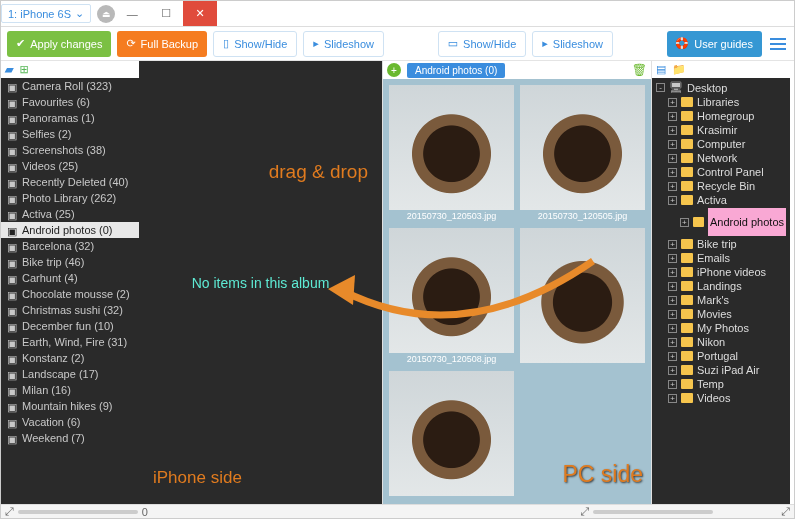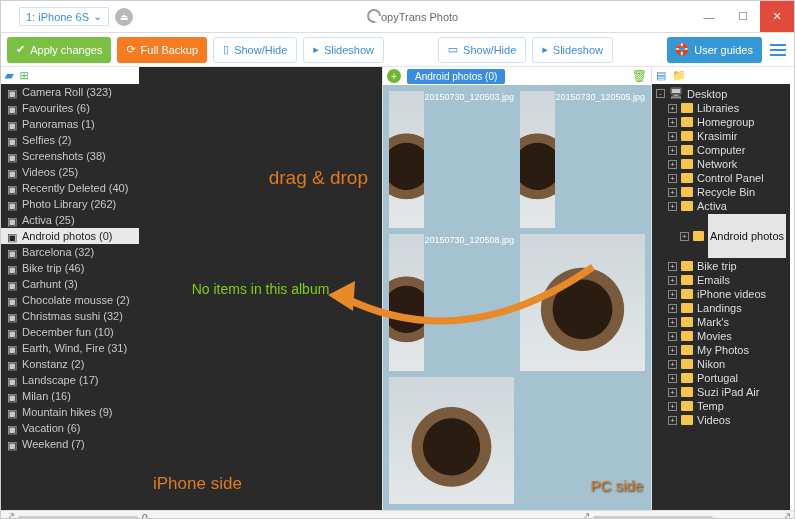--- a/index.html
+++ b/index.html
@@ -1,17 +1,17 @@
 <!DOCTYPE html>
 <html><head>
 <meta charset="utf-8">
 <style>
 *{box-sizing:border-box;margin:0;padding:0;font-family:Arial,Helvetica,sans-serif;font-size:11px}
 body{background:#fff;width:795px;height:519px;overflow:hidden;border:1px solid #ccc}
-.titlebar{height:32px;display:flex;align-items:center;padding:0 0 0 18px;border-bottom:1px solid #ddd}
+.titlebar{height:26px;display:flex;align-items:center;padding:0 0 0 0;border-bottom:1px solid #ddd}
 .device-sel{color:#3a8dde;display:flex;align-items:center;gap:4px;padding:2px 6px;border:1px solid #cfe2f3;border-radius:2px;margin-right:6px}
 .eject{width:18px;height:18px;border-radius:50%;background:#b9b9b9;color:#fff;display:flex;align-items:center;justify-content:center;font-size:9px}
 .apptitle{flex:1;text-align:center;color:#666;font-size:13px}
 .apptitle .c{display:inline-block;border:2px solid #999;border-radius:50%;width:14px;height:14px;vertical-align:-2px;position:relative}
 .apptitle .c::after{content:"";position:absolute;right:-2px;top:5px;width:6px;height:6px;background:#fff}
 .winbtns{display:flex;height:100%}
 .winbtn{width:34px;height:100%;display:flex;align-items:center;justify-content:center;color:#666}
 .winbtn.close{background:#e04b3c;color:#fff}
 .toolbar{height:34px;display:flex;align-items:center;gap:6px;padding:0 6px;border-bottom:1px solid #e4e4e4}
 .btn{height:26px;display:flex;align-items:center;gap:5px;padding:0 9px;border-radius:3px;color:#fff;cursor:pointer}
@@ -27,58 +27,57 @@
 .albums{width:138px;display:flex;flex-direction:column}
 .albums-hdr{display:flex;align-items:center;gap:6px;padding:2px 4px;background:#fff;color:#888}
 .albums-hdr .ico{color:#3a8dde;font-weight:bold}
 .albums-hdr .ico2{color:#59b859}
 .alb-title{background:#383838;padding:3px 6px;font-weight:bold;color:#ddd}
 .albums-list{flex:1;overflow:auto}
 .alb{display:flex;align-items:center;gap:5px;padding:2px 6px;cursor:pointer;white-space:nowrap;overflow:hidden;text-overflow:ellipsis}
 .alb.sel{background:#e8e8e8;color:#222}
 .alb .ai{width:10px;height:10px;display:inline-block}
 .left-view{width:243px;position:relative;display:flex;flex-direction:column}
-.no-items{flex:1;display:flex;align-items:center;justify-content:center;color:#84cc16;font-size:14px}
+.no-items{flex:1;display:flex;align-items:center;justify-content:center;color:#5eead4;font-size:14px}
 .overlay{position:absolute;color:#e07b1f;font-weight:normal;pointer-events:none}
 .ov-drag{top:100px;right:14px;font-size:19px}
 .ov-iphone{bottom:16px;left:14px;font-size:17px}
-.ov-pc{bottom:16px;right:8px;font-size:15px;color:#e07b1f;text-shadow:1px 1px 2px #333}
+.ov-pc{bottom:16px;right:8px;font-size:23px;color:#e07b1f;text-shadow:1px 1px 2px #333}
 .right-view{width:270px;display:flex;flex-direction:column;background:#fff;border-left:1px solid #e0e0e0;border-right:1px solid #e0e0e0;position:relative}
 .album-tab{height:18px;display:flex;align-items:center;gap:6px;background:#fff;padding:0 4px}
 .album-tab .plus{width:14px;height:14px;border-radius:50%;background:#6ab92f;color:#fff;display:flex;align-items:center;justify-content:center;font-size:10px}
 .album-tab .chip{background:#3a8dde;color:#fff;padding:2px 8px;border-radius:2px;font-size:10px}
 .album-tab .trash{margin-left:auto;color:#6ab92f;font-size:12px}
 .grid{flex:1;background:#a4c2d0;display:grid;grid-template-columns:1fr 1fr;gap:6px;padding:6px;overflow:hidden}
-.thumb{background:#b7ced8;display:flex;}
+.thumb{background:#b7ced8;display:flex;flex-direction:column}
 .thumb .pic{flex:1;background:#7a6a5a;position:relative;overflow:hidden}
 .dog{position:absolute;inset:0;background:radial-gradient(circle at 50% 55%, #2b1c12 0 30%, #7a5a3c 31% 42%, rgba(0,0,0,0) 43%), linear-gradient(#cfd6d9,#e3e7e8)}
 .thumb .cap{color:#fff;font-size:9px;text-align:center;padding:1px 0;background:#a4c2d0}
 .tree{width:138px;display:flex;flex-direction:column}
 .tree-hdr{display:flex;gap:6px;padding:2px 4px;background:#fff;color:#888}
 .tree-list{flex:1;overflow:auto;padding:2px 0}
 .node{display:flex;align-items:center;gap:4px;padding:1px 4px;white-space:nowrap;cursor:pointer}
 .node .exp{width:9px;height:9px;border:1px solid #888;color:#ccc;font-size:8px;line-height:7px;text-align:center}
 .node .fld{width:12px;height:10px;background:#f6c54d;border-radius:1px;display:inline-block}
 .node.ind1{padding-left:16px}.node.ind2{padding-left:28px}
-.node.sel span.lbl{background:#e5e5e5;color:#111;padding:16px 2px}
+.node.sel span.lbl{background:#f9a8d4;color:#111;padding:8px 2px}
 .node .lbl{color:#ddd}
 .status{height:14px;display:flex;align-items:center;background:#f4f4f4;border-top:1px solid #ddd;padding:0 4px;gap:4px;font-size:10px;color:#666}
 .status .sld{height:4px;background:#ccc;border-radius:2px}
 .arrow{position:absolute;top:190px;left:-60px;width:280px;height:70px;pointer-events:none}
 </style>
 </head>
 <body>
 
 <div class="titlebar">
   <div class="device-sel">
     <span>1: iPhone 6S</span>
     <span style="color:#3a8dde">⌄</span>
   </div>
   <div class="eject">⏏</div>
-  <div class="apptitle"><span class="c"></span><span>opyTrans Photo</span></div>
   <div class="winbtns">
     <div class="winbtn">—</div>
     <div class="winbtn">☐</div>
     <div class="winbtn close">✕</div>
   </div>
 </div>
 
 <div class="toolbar">
   <div class="btn green">
       <span>✔</span>
@@ -168,21 +167,21 @@
         <div class="alb">
           <span class="ai">▣</span>
           <span>Barcelona (32)</span>
         </div>
         <div class="alb">
           <span class="ai">▣</span>
           <span>Bike trip (46)</span>
         </div>
         <div class="alb">
           <span class="ai">▣</span>
-          <span>Carhunt (3)</span>
+          <span>Carhunt (4)</span>
         </div>
         <div class="alb">
           <span class="ai">▣</span>
           <span>Chocolate mousse (2)</span>
         </div>
         <div class="alb">
           <span class="ai">▣</span>
           <span>Christmas sushi (32)</span>
         </div>
         <div class="alb">

